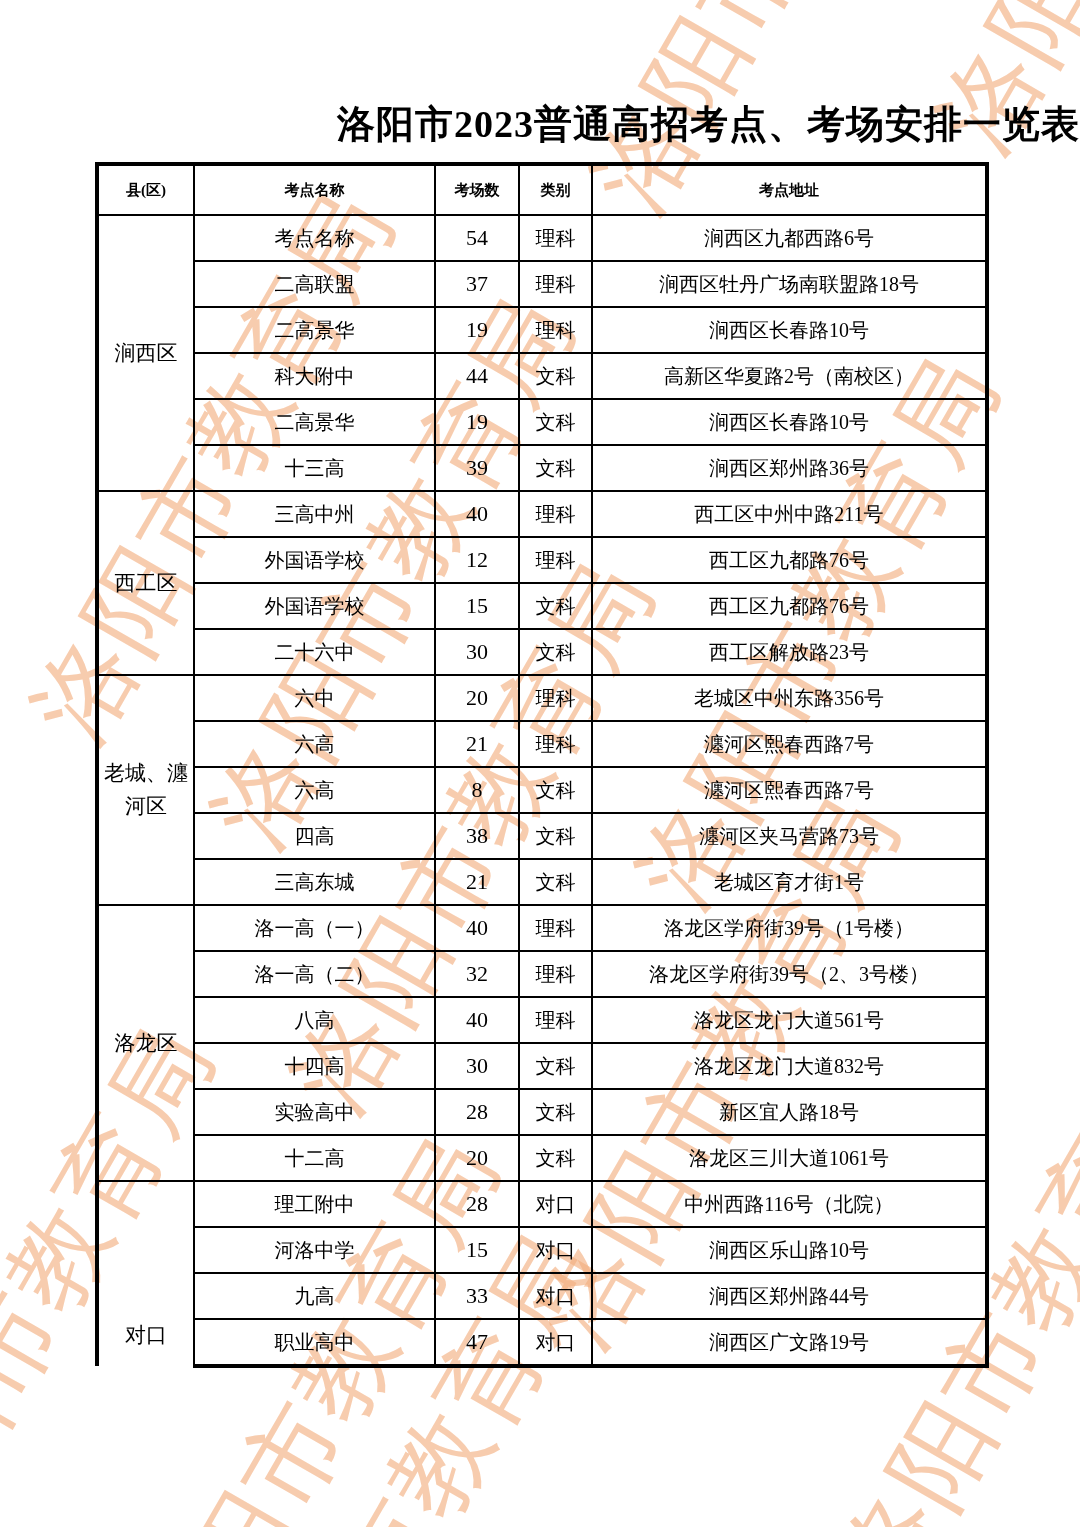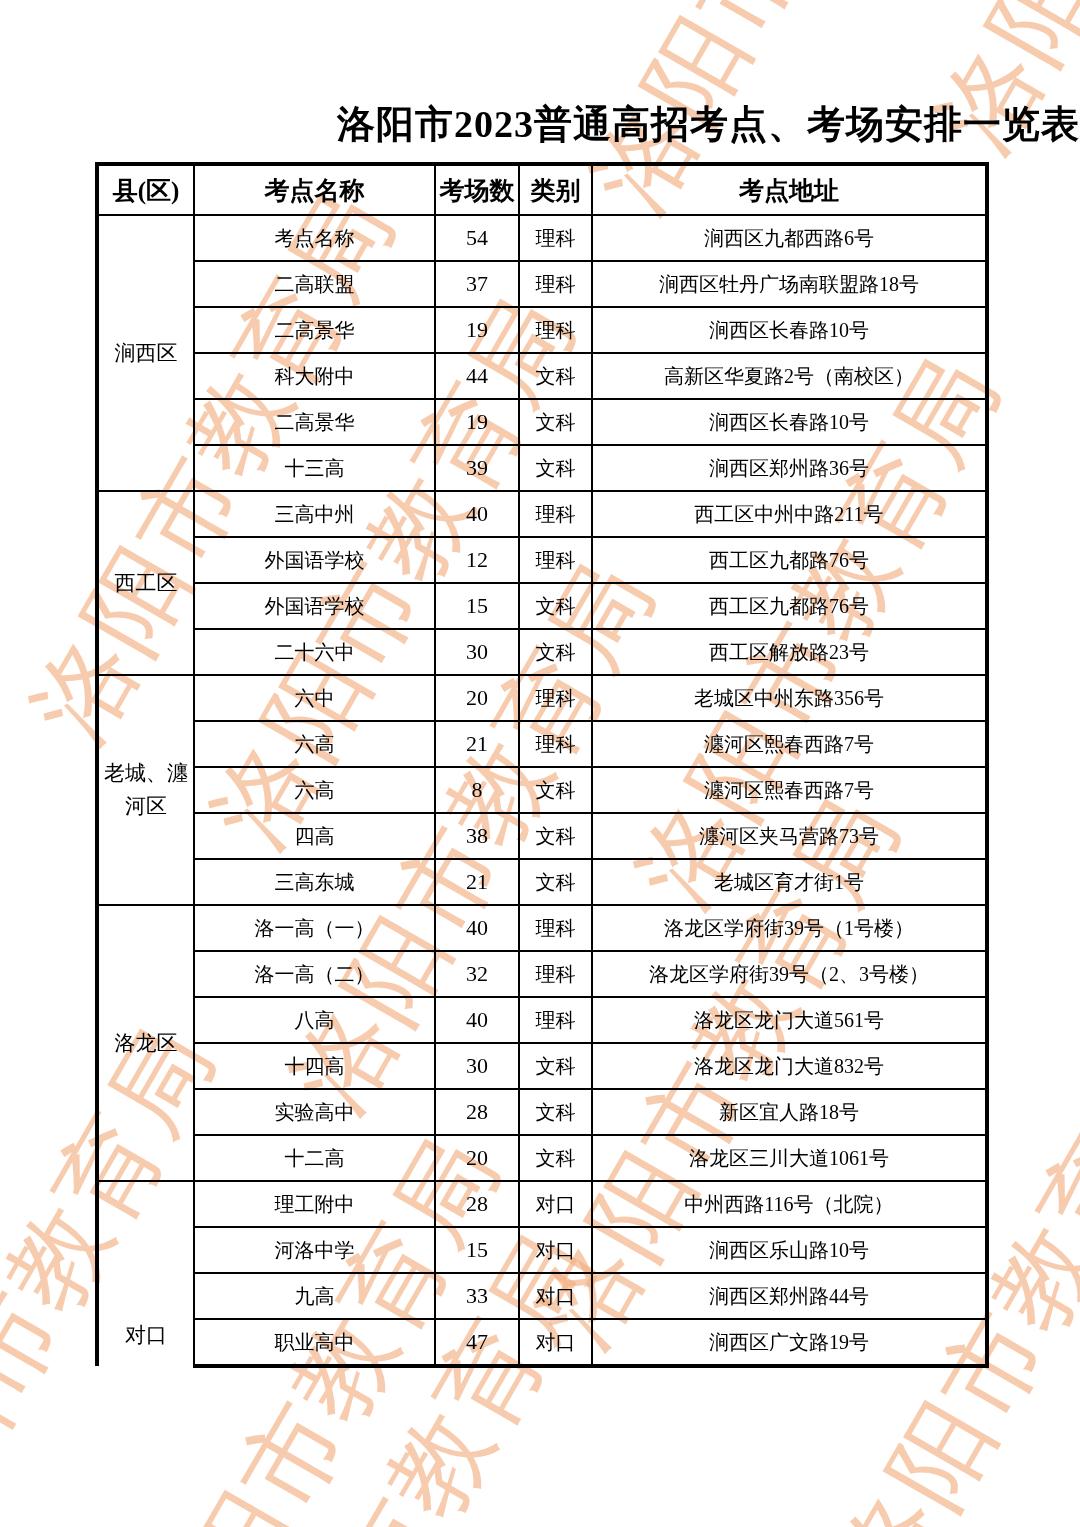--- a/index.html
+++ b/index.html
@@ -55,21 +55,21 @@
   }
   #exam-table th, #exam-table td {
     border: 2px solid #000;
     text-align: center;
     vertical-align: middle;
     padding: 0 2px;
     overflow: hidden;
   }
   #exam-table th {
     height: 48px;
-    font-size: 25px;
+    font-size: 15px;
     font-weight: 700;
     border-top-width: 4px;
     border-bottom-width: 2px;
   }
   #exam-table th:first-child { border-left-width: 4px; }
   #exam-table th:last-child  { border-right-width: 4px; }
   #exam-table td { height: 44px; font-size: 20px; }
   #exam-table td.cell-rooms { font-size: 22px; }
   #exam-table td.cell-region {
     font-size: 21px;

